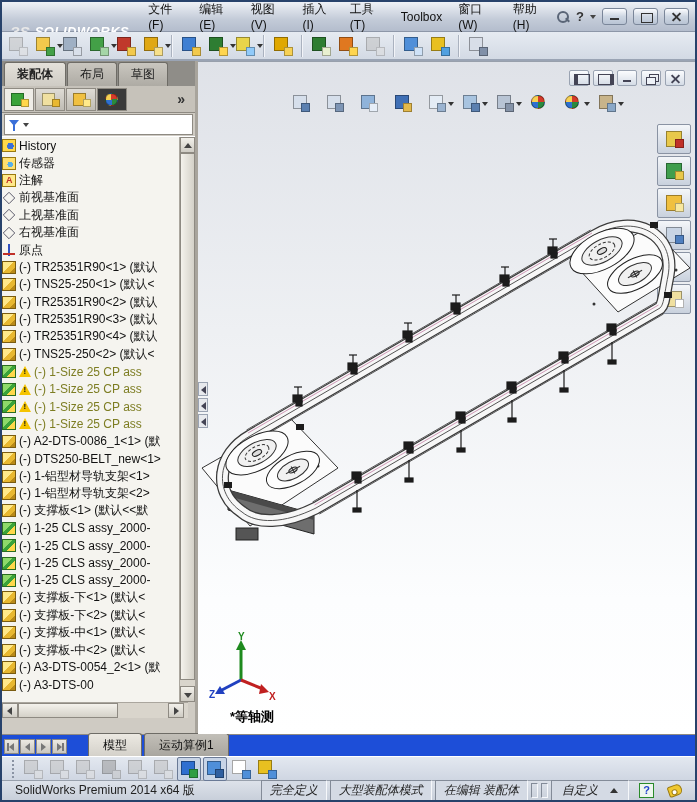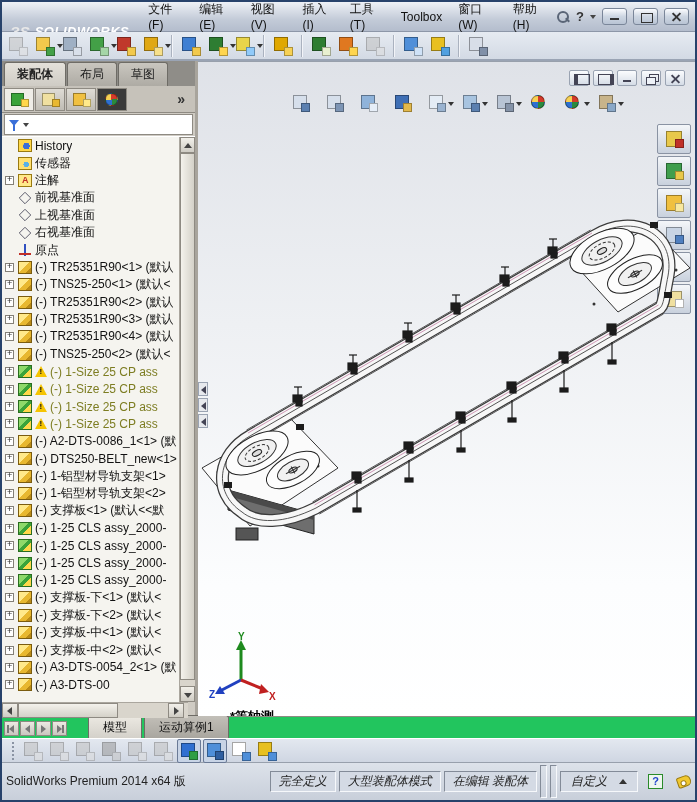--- a/index.html
+++ b/index.html
@@ -69,21 +69,21 @@
   .mgr-overflow { margin-left:auto; padding-right:8px; font-weight:bold; font-size:14px; color:#333; }
   .filter-bar { height:21px; flex:none; background:#fff; border:1px solid #8e8a82; margin:1px 2px; display:flex; align-items:center; padding-left:4px; gap:3px; }
   .funnel { width:11px; height:12px; position:relative; }
   .funnel::before { content:""; position:absolute; left:0; top:1px; width:0; height:0;
     border-left:5px solid transparent; border-right:5px solid transparent; border-top:6px solid #3a6fd8; }
   .funnel::after { content:""; position:absolute; left:4px; top:6px; width:2px; height:6px; background:#3a6fd8; }
 
   
   .tree-wrap { position:relative; height:566px; flex:none; background:#f5f4ef; overflow:hidden; border-top:1px solid #fff; }
   .tree-rows { position:absolute; left:0; top:0; right:16px; bottom:0; overflow:hidden; white-space:nowrap; }
-  .trow { height:17.4px; display:flex; align-items:center; padding-left:16px; position:relative; }
+  .trow { height:17.4px; display:flex; align-items:center; position:relative; }
   .trow.root { padding-left:2px; font-weight:bold; }
   .texp { position:absolute; left:3px; width:9px; height:9px; border:1px solid #848078; background:#fff; flex:none; }
   .texp::before { content:"+"; position:absolute; left:1px; top:-3px; font-size:9px; color:#333; }
   .tico { width:14px; height:13px; flex:none; margin-right:3px; position:relative; }
   .tico.part { background:linear-gradient(135deg,#ffe98a 0 45%,#e8b830 45% 75%,#b98a18 75%); border:1px solid #7a5c10; }
   .tico.assembly { background:linear-gradient(135deg,#8ed96a 0 40%,#3aa33a 40% 62%,#ffd84a 62%); border:1px solid #2a6d1f; }
   .tico.history { background:radial-gradient(circle at 62% 55%, #3a6fd8 0 34%, #ffd84a 35%); border:1px solid #9a7a10; }
   .tico.sensors { background:radial-gradient(circle at 60% 58%, #58b0e8 0 28%, #ffe070 29%); border:1px solid #9a7a10; }
   .tico.annotations { background:#ffe98a; border:1px solid #9a7a10; }
   .tico.annotations::after { content:"A"; position:absolute; left:3px; top:0px; font-size:9px; font-weight:bold; color:#c03028; }
@@ -134,39 +134,39 @@
   .tpb.wheel .b1 { border-radius:50%; background:conic-gradient(#d43a2a 0 25%,#2b8a3e 25% 50%,#2f6fd0 50% 75%,#f7d154 75%); }
 
   .fly-arrows { position:absolute; left:0; top:320px; display:flex; flex-direction:column; gap:2px; }
   .flyb { width:10px; height:14px; background:#e7e9ed; border:1px solid #9aa3b2; position:relative; }
   .flyb::after { content:""; position:absolute; left:2px; top:3px; border-top:4px solid transparent; border-bottom:4px solid transparent; border-right:5px solid #445; }
 
   .view-label { position:absolute; left:32px; top:646px; font-weight:bold; font-size:13px; color:#000; }
   .triad { position:absolute; left:10px; top:570px; }
 
   
-  .bottom-tabs { height:22px; flex:none; display:flex; align-items:flex-end; background:#22c55e; border-top:1px solid #8e8a82; padding:0 2px; }
+  .bottom-tabs { height:22px; flex:none; display:flex; align-items:flex-end; background:#1d4ed8; border-top:1px solid #8e8a82; padding:0 2px; }
   .navb { width:15px; height:15px; margin:0 1px 2px 0; background:linear-gradient(#ece9e2,#c9c6bf); border:1px solid #8e8a82; position:relative; }
   .navb::after { content:""; position:absolute; left:4px; top:3px; border-top:4px solid transparent; border-bottom:4px solid transparent; border-right:5px solid #777; }
   .navb.right::after { border-right:none; border-left:5px solid #777; }
   .navb.first::before,.navb.last::before { content:""; position:absolute; top:3px; width:2px; height:8px; background:#777; }
   .navb.first::before { left:2px; } .navb.last::before { right:2px; }
   .btab { padding:3px 14px 2px; margin-left:2px; background:linear-gradient(#bob ,#b4b1aa); background:linear-gradient(#c2bfb8,#a9a69f);
     border:1px solid #6e6c66; border-bottom:none; border-radius:3px 3px 0 0; }
   .btab.active { background:linear-gradient(#ece9e2,#d4d1ca); }
   .btabs-spacer { width:18px; }
 
   
   .lower-toolbar { height:24px; flex:none; display:flex; align-items:center; gap:2px; padding:0 4px 0 10px;
     background:linear-gradient(#e3e8f0,#cfd6e2); border-top:1px solid #fff; }
   .grip { width:3px; height:18px; border-left:2px dotted #8a93a3; margin-right:4px; }
 
   
-  .statusbar { height:38px; flex:none; display:flex; align-items:center; background:linear-gradient(#dde2ea,#c8cfda);
-    border-top:1px solid #98a0ac; padding:0 4px; font-size:12px; color:#222; }
+  .statusbar { height:20px; flex:none; display:flex; align-items:center; background:linear-gradient(#dde2ea,#c8cfda);
+    border-top:1px solid #98a0ac; padding:0 13px; font-size:12px; color:#222; }
   .sb-seg { border:1px solid; border-color:#838b98 #f6f8fb #f6f8fb #838b98; padding:1px 8px; margin-left:3px; background:#d4dae4; white-space:nowrap;font-style:italic; }
   .sb-thin { width:7px; align-self:stretch; margin:2px 0 2px 3px; border:1px solid; border-color:#838b98 #f6f8fb #f6f8fb #838b98; }
   .sb-custom { display:flex; align-items:center; gap:12px; padding:1px 10px; }
   .tri-up-s { width:0; height:0; border-left:4px solid transparent; border-right:4px solid transparent; border-bottom:5px solid #333; }
   .helpbox { width:15px; height:15px; border:1px solid #2a8a2a; background:#eef6ee; color:#2244cc; font-weight:bold;
     font-size:11px; text-align:center; line-height:13px; margin-left:10px; }
   .tag-ico { width:14px; height:11px; background:#f0c830; border:1px solid #9a7a10; border-radius:2px 5px 5px 2px;
     position:relative; transform:rotate(-20deg); margin-left:14px; }
   .tag-ico::after { content:""; position:absolute; left:2px; top:3px; width:4px; height:4px; border-radius:50%; background:#fff; border:1px solid #9a7a10; }
 </style>

